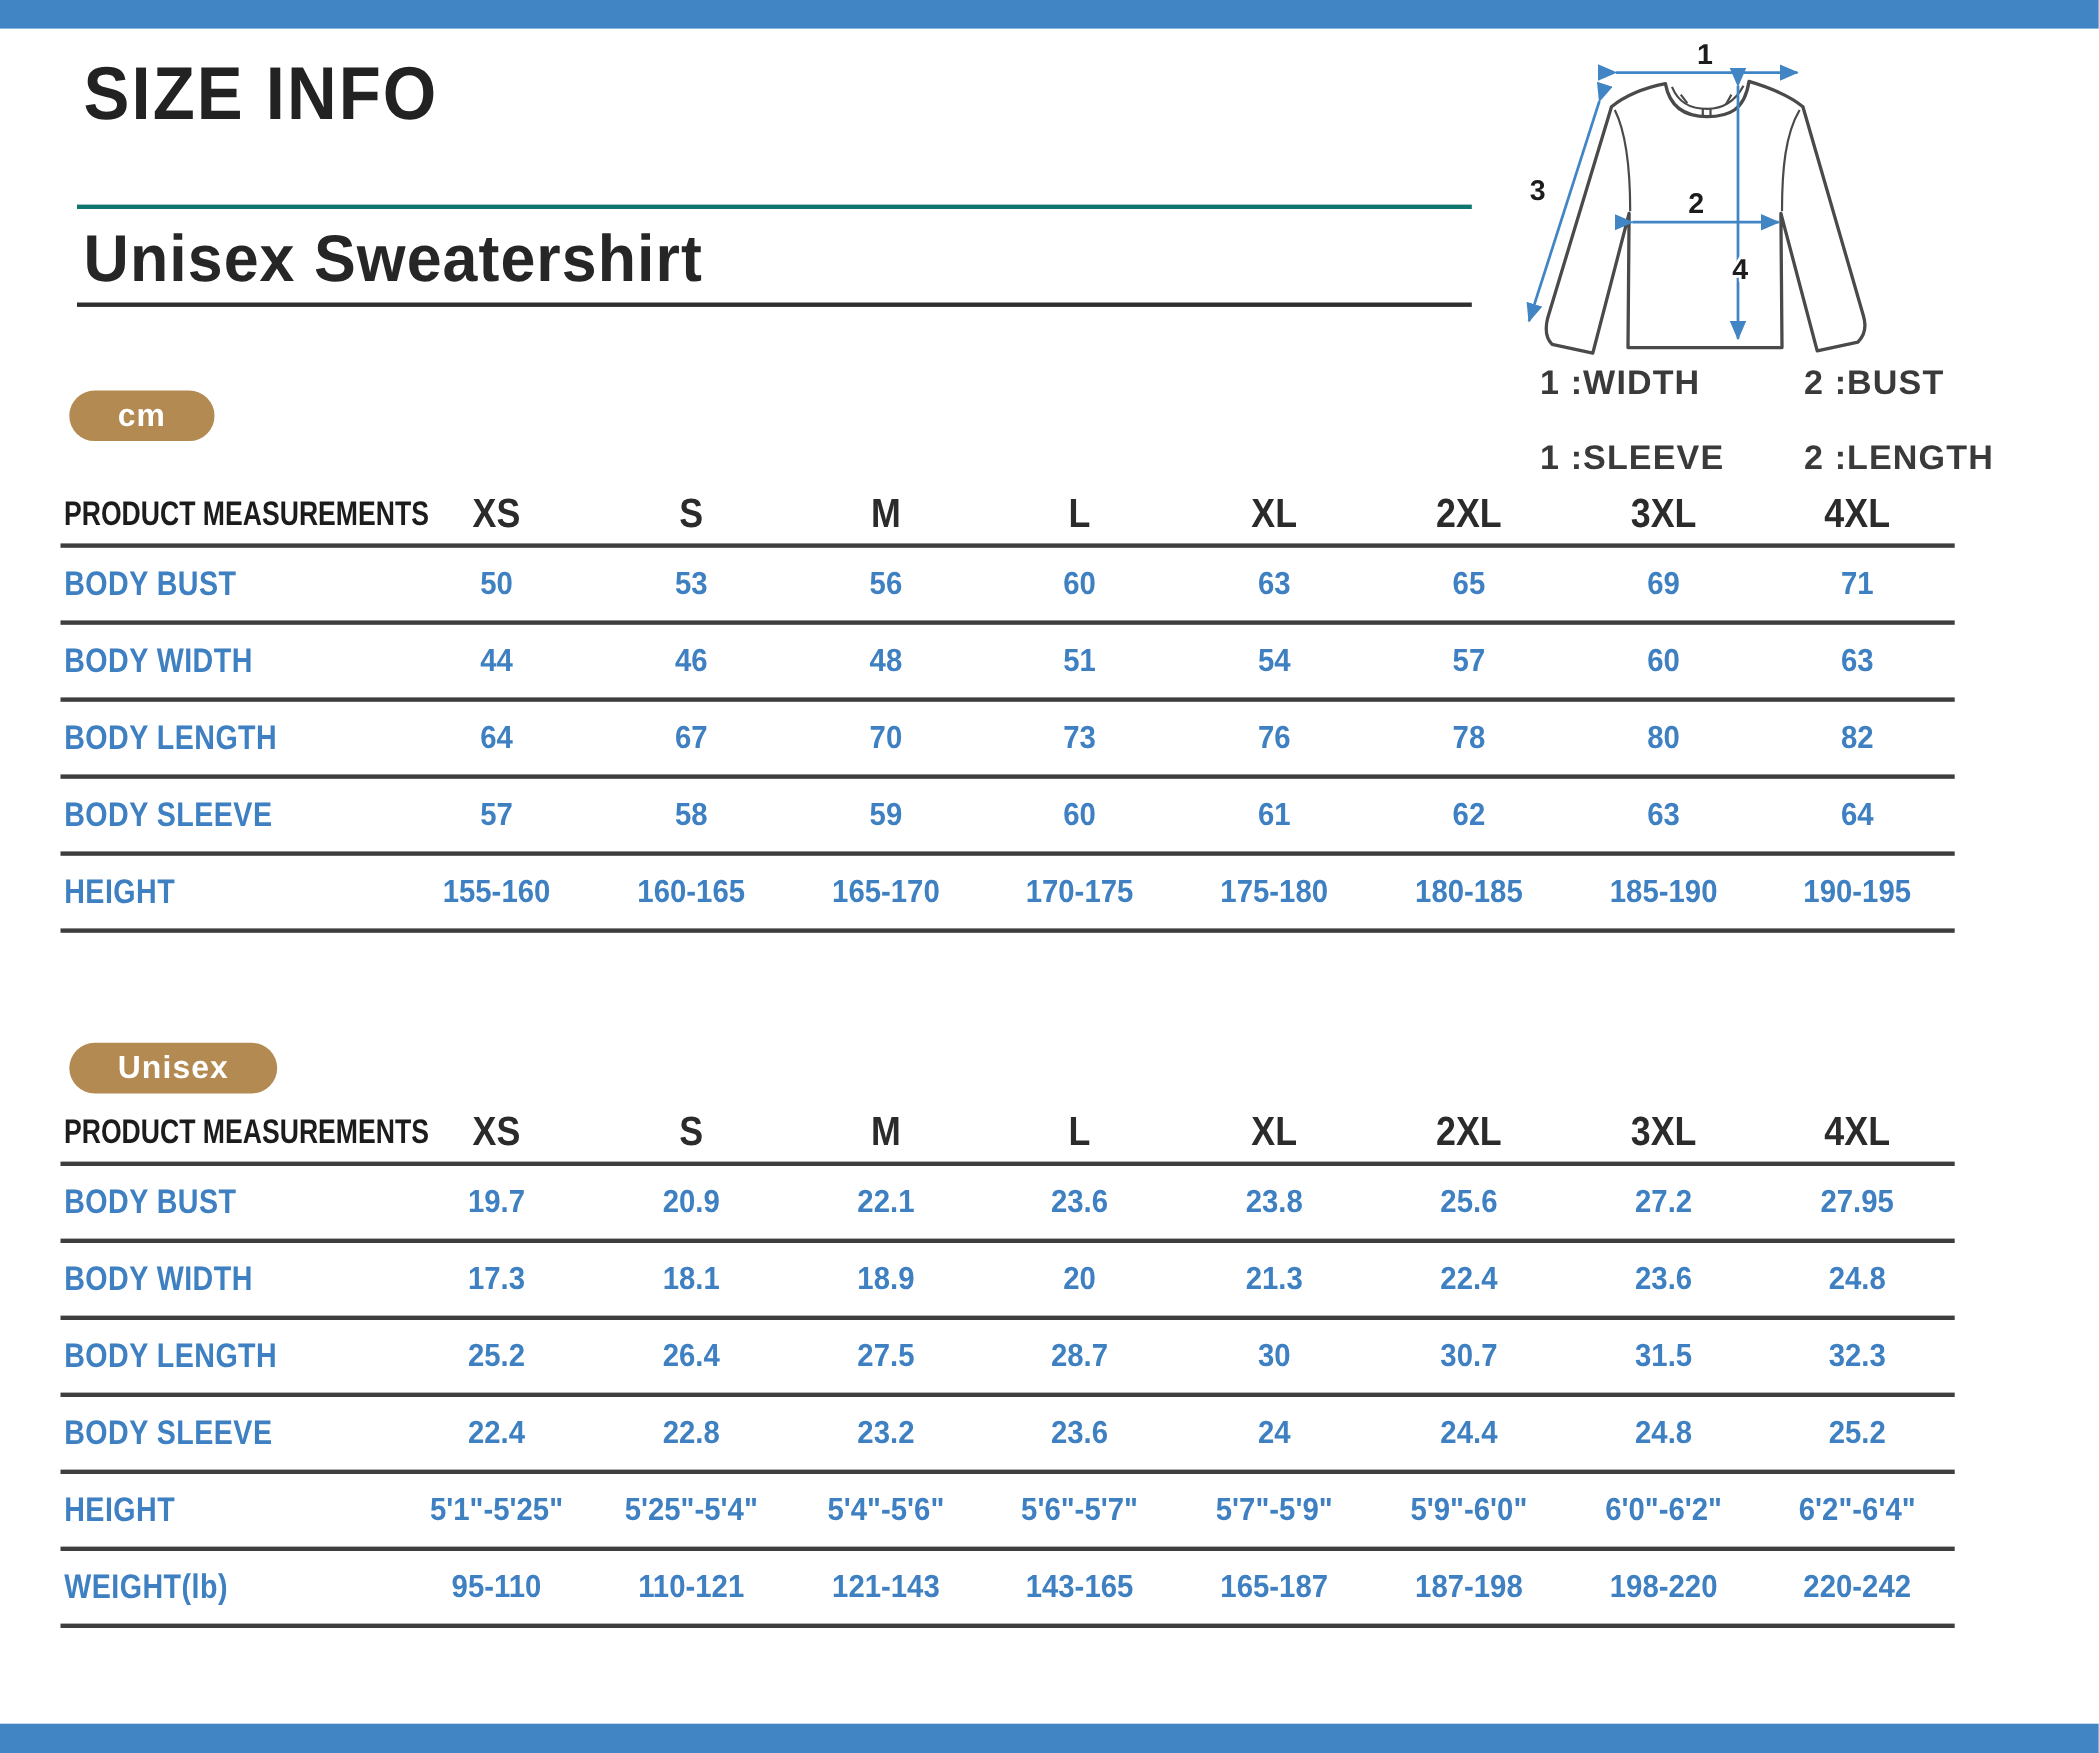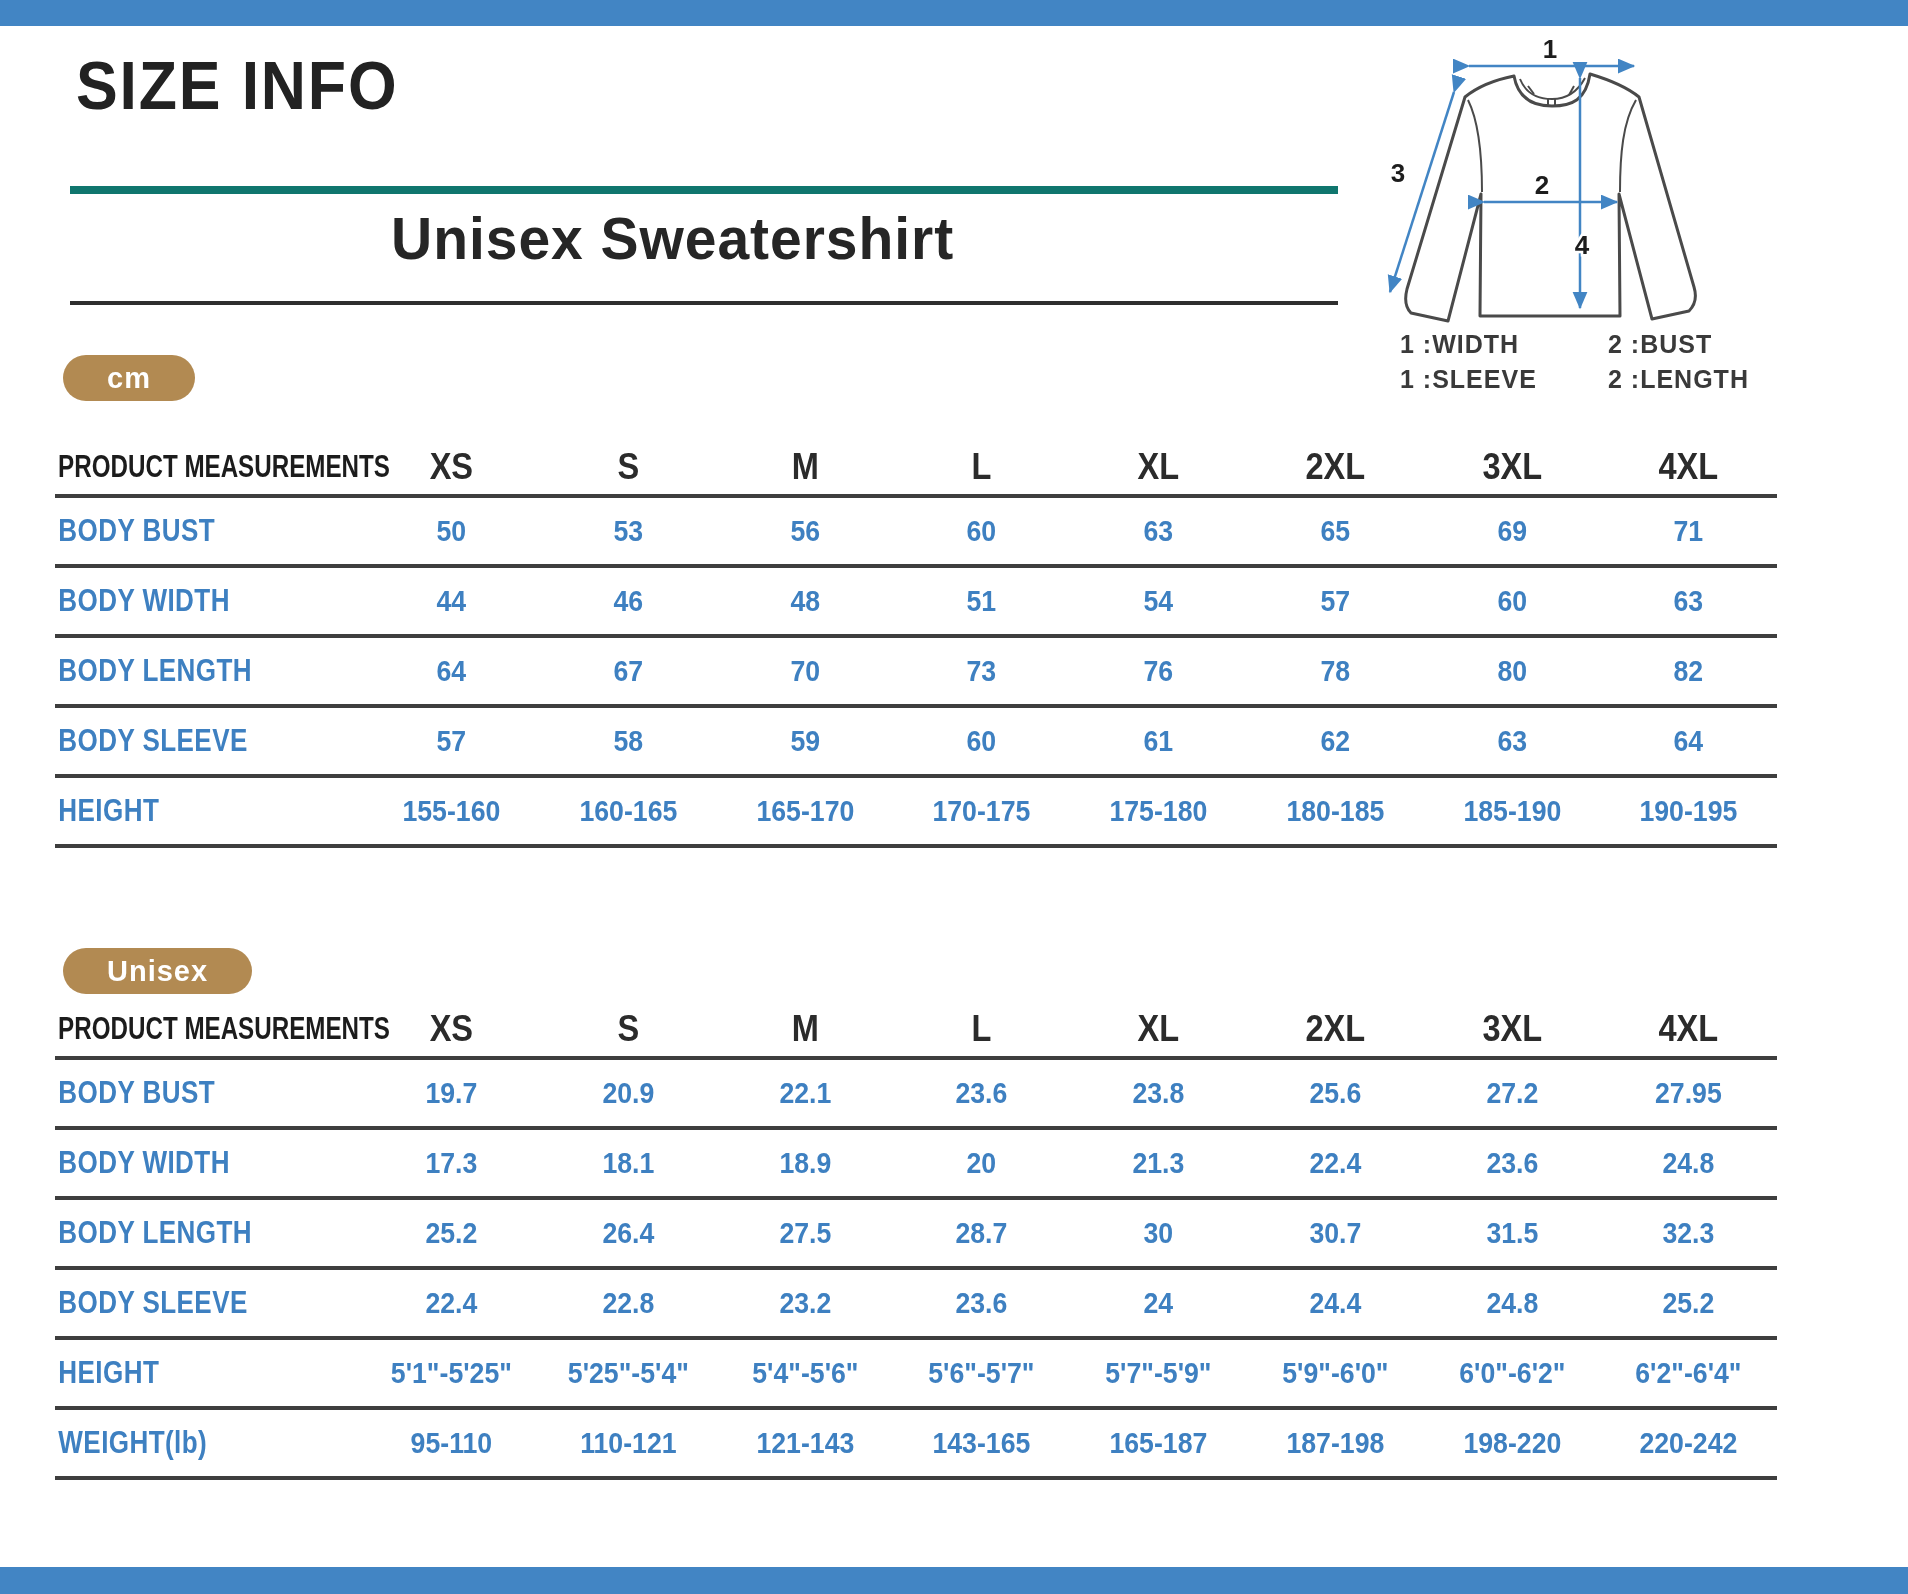--- a/index.html
+++ b/index.html
@@ -13,28 +13,28 @@
   html,body{margin:0;padding:0;}
   body{font-family:"Liberation Sans","DejaVu Sans",sans-serif;background:#ffffff;}
   .page{position:relative;width:1908px;height:1594px;background:#ffffff;overflow:hidden;}
 
   .topbar{position:absolute;top:0;left:0;width:100%;height:26px;background:var(--accent-blue);}
   .bottombar{position:absolute;left:0;bottom:0;width:100%;height:27px;background:var(--accent-blue);}
 
   .title{position:absolute;left:76px;top:46px;margin:0;font-size:68px;font-weight:bold;
          letter-spacing:2px;color:var(--ink);transform:scaleX(.92);transform-origin:left;}
   .subtitle-wrap{position:absolute;left:70px;top:186px;width:1268px;
-                 border-top:8px solid #0f766e;border-bottom:4px solid #2e2e2e;padding:10px 6px 28px;text-align:center;}
+                 border-top:4px solid #0f766e;border-bottom:4px solid #2e2e2e;padding:10px 6px 6px;}
   .subtitle{margin:0;font-size:60px;font-weight:bold;color:#262626;letter-spacing:1px;transform:scaleX(.95);transform-origin:left;}
 
   .diagram{position:absolute;left:1352px;top:28px;width:420px;}
   .diagram svg{display:block;}
   .legend{position:absolute;left:1400px;top:330px;display:grid;
           grid-template-columns:208px auto;row-gap:6px;column-gap:0;
-          font-size:25px;font-weight:bold;color:#3a3a3a;letter-spacing:1px;white-space:nowrap;}
+          font-size:31px;font-weight:bold;color:#3a3a3a;letter-spacing:1px;white-space:nowrap;gap:32px;}
 
   .unit-badge{position:absolute;left:63px;display:flex;align-items:center;justify-content:center;
               height:46px;padding:6px 44px;border-radius:23px;background:var(--badge-tan);
               color:#ffffff;font-size:29px;font-weight:bold;letter-spacing:1px;}
   .badge-cm{top:355px;}
   .badge-in{top:948px;}
 
   .size-grid{position:absolute;left:55px;width:1722px;}
   .grid-cm{top:440px;}
   .grid-in{top:1002px;}

